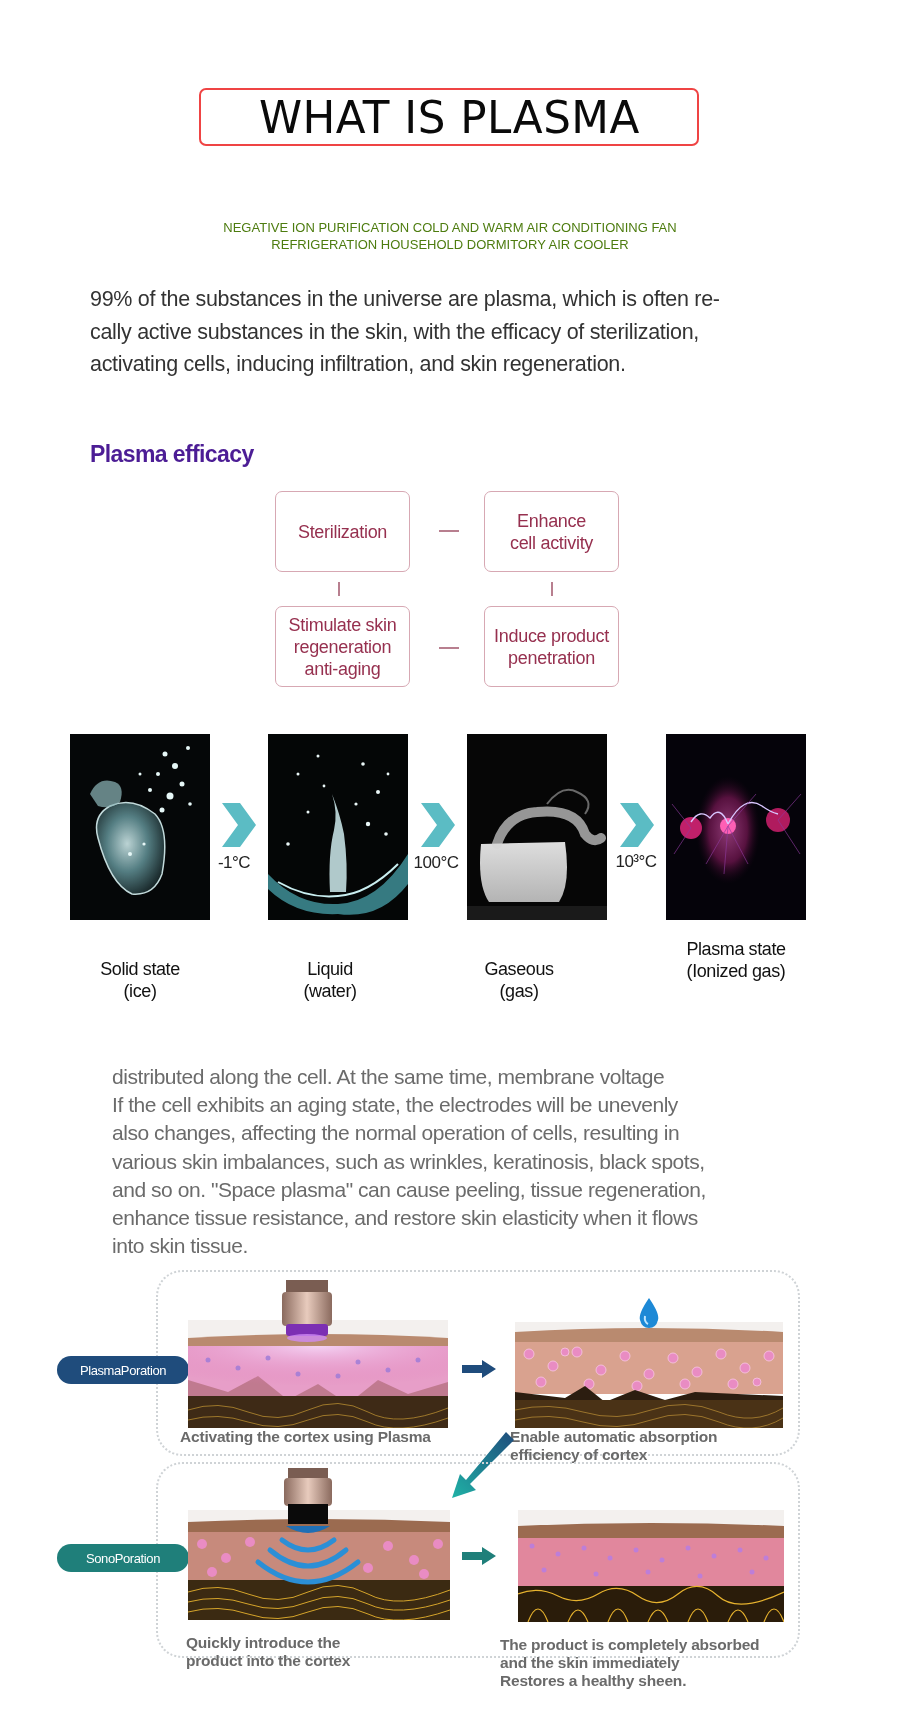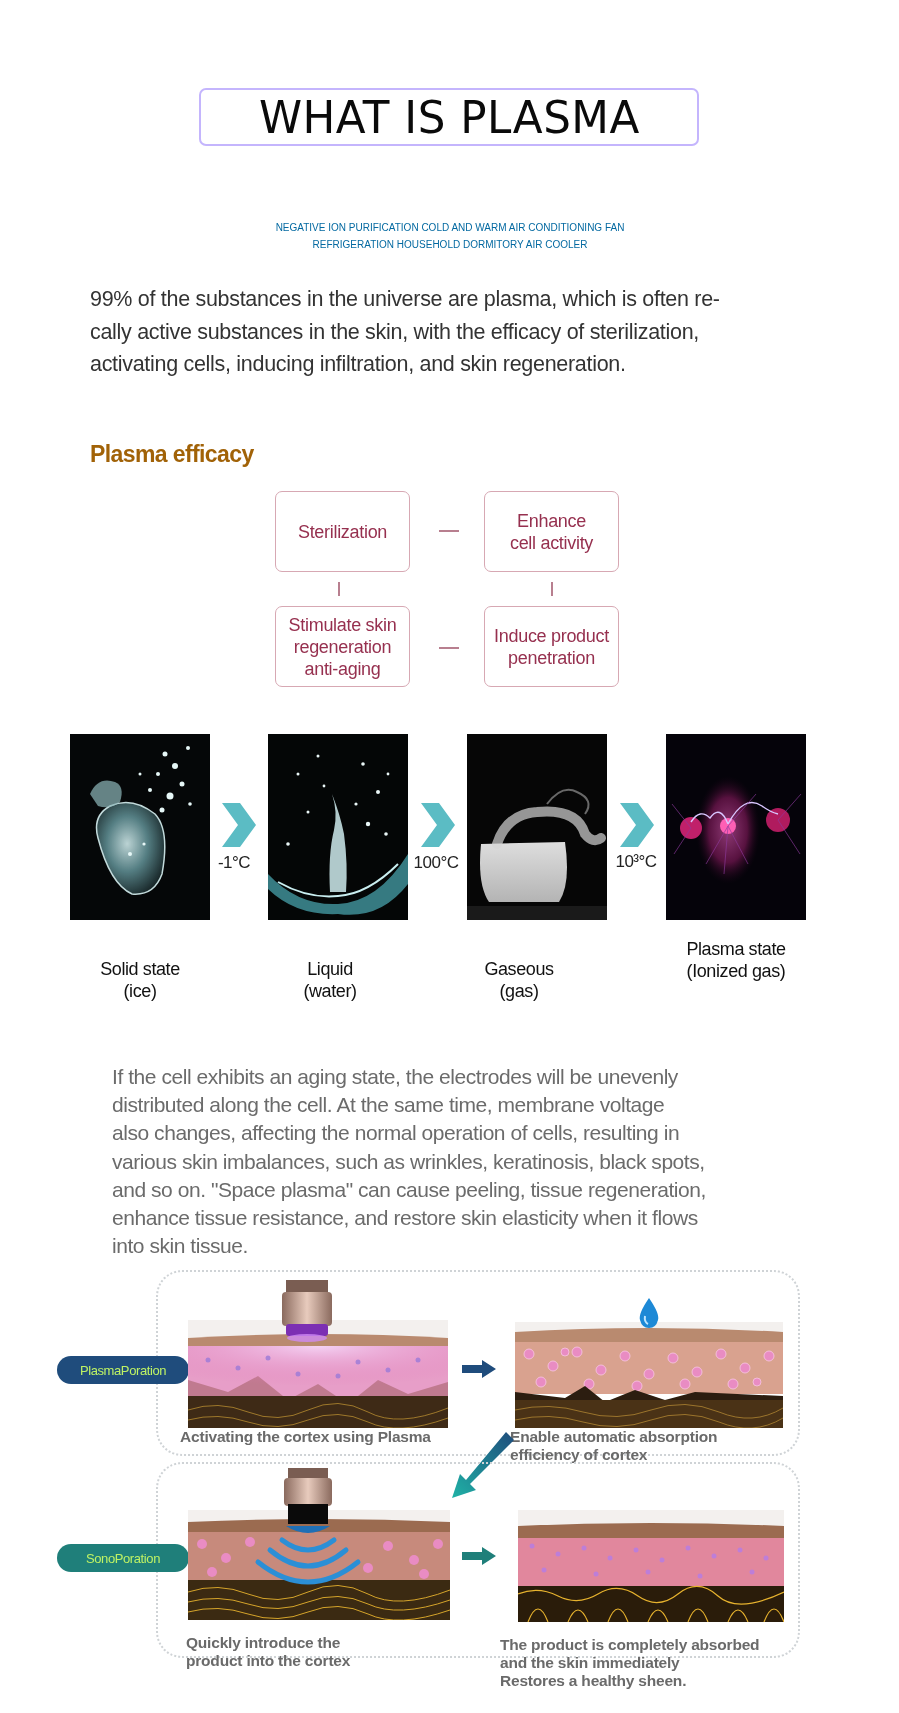--- a/index.html
+++ b/index.html
@@ -4,45 +4,45 @@
 <style>
   * { margin: 0; padding: 0; box-sizing: border-box; }
   html, body { width: 899px; height: 1713px; background: #ffffff; overflow: hidden; }
   body { position: relative; font-family: "Liberation Sans", sans-serif; color: #222; }
 
   .abs { position: absolute; }
 
   
   .title-box {
     left: 199px; top: 88px; width: 500px; height: 58px;
-    border: 2px solid #c4b5fd; border-radius: 7px;
+    border: 2px solid #ef4444; border-radius: 7px;
     display: flex; align-items: center; justify-content: center;
   }
   .title-text {
     font-family: "DejaVu Sans", sans-serif; font-size: 45px; font-weight: normal;
     color: #0a0a0a; letter-spacing: 0.5px; line-height: 1;
     transform: scaleX(0.97);
   }
 
   .subtitle {
     left: 150px; top: 219px; width: 600px; text-align: center;
-    font-family: "Liberation Sans", sans-serif; font-size: 10px; line-height: 17px;
-    color: #0369a1; letter-spacing: 0px;
+    font-family: "Liberation Sans", sans-serif; font-size: 13px; line-height: 17px;
+    color: #4d7c0f; letter-spacing: 0px;
   }
 
   .intro {
     left: 90px; top: 283px; width: 720px;
     font-family: "Liberation Sans", sans-serif; font-size: 21.5px; line-height: 32.5px;
     color: #333; letter-spacing: -0.3px;
   }
 
   .section-heading {
     left: 90px; top: 441px;
     font-family: "Liberation Sans", sans-serif; font-size: 23px; font-weight: bold;
-    color: #a16207; letter-spacing: -0.6px;
+    color: #4c1d95; letter-spacing: -0.6px;
   }
 
   
   .eff-box {
     width: 135px; border: 1.5px solid #d7a8b3; border-radius: 7px;
     display: flex; align-items: center; justify-content: center; text-align: center;
     color: #96304f; font-family: "Liberation Sans", sans-serif; font-size: 18px; line-height: 22px;
     letter-spacing: -0.3px; white-space: pre-line;
   }
   .eff-hline { height: 1.5px; width: 20px; background: #b87f8f; }
@@ -64,21 +64,21 @@
     left: 112px; top: 1063px; width: 690px;
     font-family: "Liberation Sans", sans-serif; font-size: 21px; line-height: 28.2px;
     color: #6b6b6b; letter-spacing: -0.45px;
   }
 
   
   .panel {
     border: 2px dotted #cfd3d6; border-radius: 26px;
   }
   .pill {
-    height: 28px; border-radius: 14px; color: #bef264;
+    height: 28px; border-radius: 14px; color: #ffffff;
     font-family: "Liberation Sans", sans-serif; font-size: 13px;
     display: flex; align-items: center; justify-content: center; letter-spacing: -0.4px;
   }
   .skin-img { overflow: hidden; }
   .caption {
     text-align: left; font-family: "Liberation Sans", sans-serif; font-weight: bold;
     font-size: 15.5px; line-height: 18px; color: #6a6a6a; letter-spacing: -0.2px;
     white-space: pre-line;
   }
 </style>
@@ -241,22 +241,22 @@
 <div class="abs state-label" style="left:434px; top:958px;">
   <div>Gaseous</div>
   <div>(gas)</div>
 </div>
 <div class="abs state-label" style="left:651px; top:938px;">
   <div>Plasma state</div>
   <div>(Ionized gas)</div>
 </div>
 
 <div class="abs desc">
+  <div>distributed along the cell. At the same time, membrane voltage</div>
   <div>If the cell exhibits an aging state, the electrodes will be unevenly</div>
-  <div>distributed along the cell. At the same time, membrane voltage</div>
   <div>also changes, affecting the normal operation of cells, resulting in</div>
   <div>various skin imbalances, such as wrinkles, keratinosis, black spots,</div>
   <div>and so on. "Space plasma" can cause peeling, tissue regeneration,</div>
   <div>enhance tissue resistance, and restore skin elasticity when it flows</div>
   <div>into skin tissue.</div>
 </div>
 
 <div class="abs panel" style="left:156px; top:1270px; width:644px; height:186px;"></div>
 <div class="abs pill" style="left:57px; top:1356px; width:132px; background:#1f4c7c;">PlasmaPoration</div>
 

